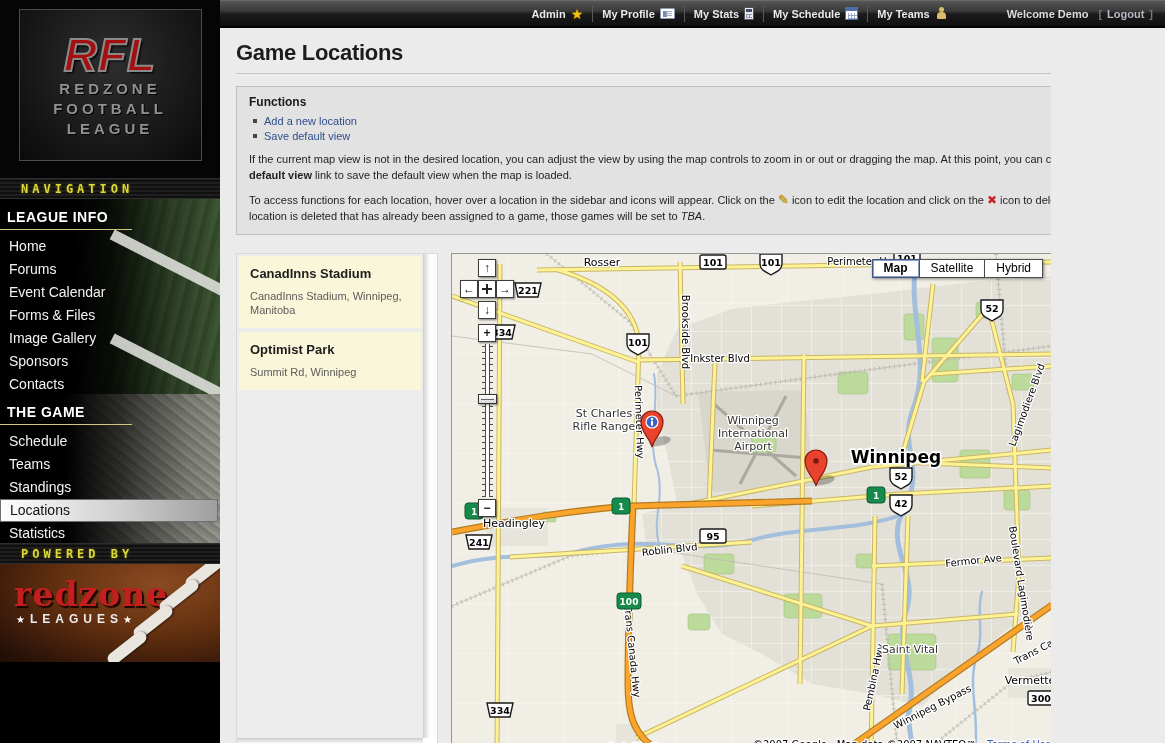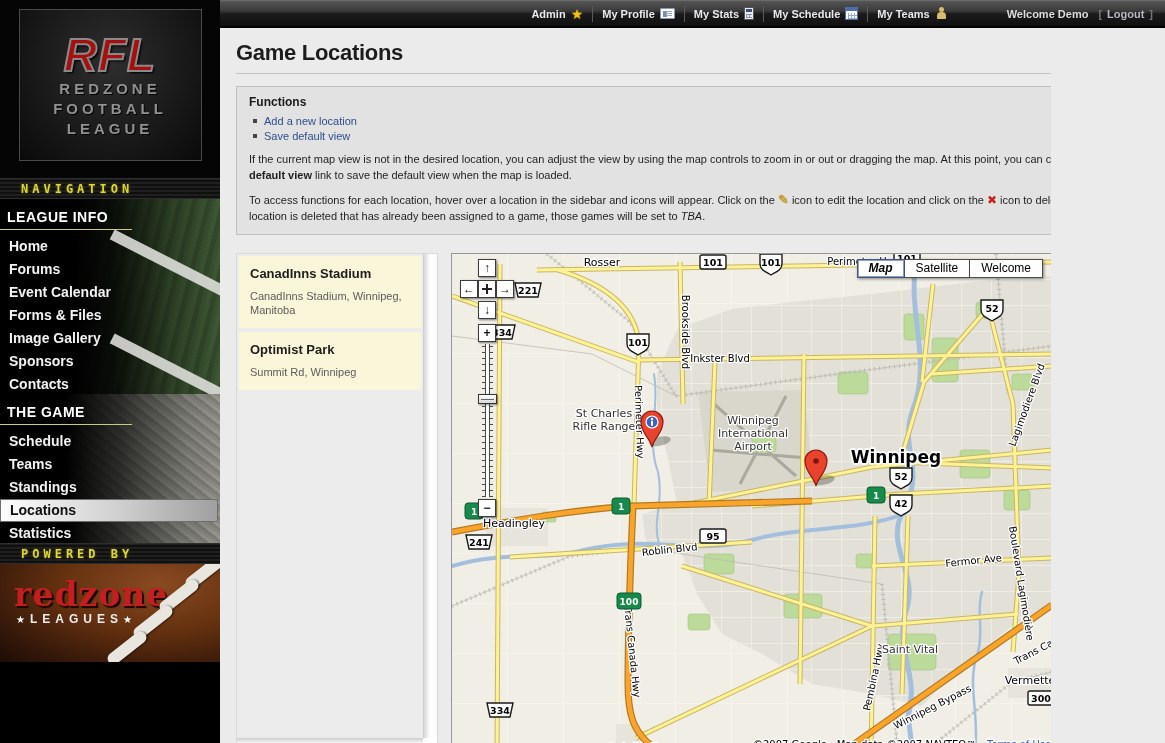--- a/index.html
+++ b/index.html
@@ -24,21 +24,21 @@
   .turf { background:
     linear-gradient(90deg,#000 0%,#000 34%,rgba(0,0,0,.85) 52%,rgba(0,0,0,.35) 78%,rgba(0,0,0,.12) 100%),
     repeating-linear-gradient(104deg,#46633b 0 5px,#3a5330 5px 10px,#415d36 10px 14px); }
   .turf .yardline { position:absolute; width:150px; height:11px; background:rgba(232,232,228,.85);
     transform:rotate(27deg); right:-34px; pointer-events:none; }
   .pig { background:
     linear-gradient(90deg,#000 0%,#000 30%,rgba(0,0,0,.72) 55%,rgba(0,0,0,.25) 85%,rgba(0,0,0,.1) 100%),
     repeating-linear-gradient(38deg,#8e8e86 0 3px,#a8a8a0 3px 6px,#9b9b93 6px 9px); }
   .side-title { color:#fff; font-weight:bold; font-size:14px; padding:10px 8px 4px 7px; letter-spacing:.5px; }
   .side-rule { height:1px; background:#cfc87e; width:132px; margin-bottom:5px; }
-  .side-item { color:#f3f3f3; font-weight:bold; font-size:14px; padding:3px 8px 4px 9px;
+  .side-item { color:#f3f3f3; font-weight:normal; font-size:14px; padding:3px 8px 4px 9px;
     text-shadow:1px 1px 2px #000; cursor:pointer; }
   .side-item.selected { background:linear-gradient(90deg,#fdfdfd 0%,#cfcfcf 55%,#9f9f9f 100%);
     border:1px solid #6e6e6e; color:#101010; text-shadow:none; padding:2px 8px 3px 9px; margin-right:2px; }
   .rz-footer { height:98px; position:relative; overflow:hidden;
     background:radial-gradient(ellipse at 72% 20%, #8a4a22 0%, #63300f 45%, #35180a 80%, #1d0c04 100%); }
   .rz-footer .lace { position:absolute; width:46px; height:12px; background:#e9e6df; border-radius:6px;
     transform:rotate(-38deg); box-shadow:1px 1px 2px rgba(0,0,0,.6); pointer-events:none; }
   .rz-brand { font-family:"DejaVu Serif",serif; font-weight:bold; color:#c41e1e; font-size:33px;
     line-height:34px; letter-spacing:1px; padding:14px 0 0 14px; text-shadow:2px 2px 1px #1a0500; }
   .rz-sub { color:#ececec; font-weight:bold; font-size:12px; letter-spacing:5px; padding-left:16px; }
@@ -105,21 +105,21 @@
     background:linear-gradient(0deg,#fbfbfb 0%,#ffffff 55%,#d7d7d7 100%); border-top:1px solid #cfcfcf; }
   .scroll-corner { position:absolute; right:0; bottom:0; width:14px; height:14px; background:#fff; }
 
   .map-wrap { width:602px; height:502px; border:1px solid #979797; position:relative; background:#f1eee5; }
   .map-wrap svg { display:block; }
   .map-types { position:absolute; top:5px; right:9px; display:flex; z-index:3; }
   .map-type-btn { height:19px; line-height:17px; padding:0 11px; background:#fff; color:#000;
     border:1px solid #4d4d4d; border-left:none; font-size:12px; cursor:pointer;
     box-shadow:1px 1px 3px rgba(0,0,0,.45); font-family:"Liberation Sans",sans-serif; }
   .map-type-btn:first-child { border-left:1px solid #4d4d4d; }
-  .map-type-btn.sel { font-weight:bold; border:1px solid #44557e; box-shadow:inset 0 0 0 1px #8fa0c8,1px 1px 3px rgba(0,0,0,.45);font-style:italic; }
+  .map-type-btn.sel { font-weight:bold; border:1px solid #44557e; box-shadow:inset 0 0 0 1px #8fa0c8,1px 1px 3px rgba(0,0,0,.45); }
   .gbtn { position:absolute; width:18px; height:18px; background:#fff; border:1px solid #3c3c3c;
     color:#111; font-size:12px; font-weight:bold; text-align:center; line-height:16px; cursor:pointer;
     box-shadow:1px 1px 2px rgba(0,0,0,.5); z-index:3; }
   .pan-center::before { content:""; position:absolute; left:3px; top:7px; width:10px; height:2px; background:#222; }
   .pan-center::after { content:""; position:absolute; left:7px; top:3px; width:2px; height:10px; background:#222; }
   .ruler { position:absolute; width:11px; z-index:2;
     background:repeating-linear-gradient(0deg,#4a4a4a 0 1px,transparent 1px 6px); }
   .ruler::after { content:""; position:absolute; left:3px; top:0; bottom:0; width:3px;
     background:#fff; border-left:1px solid #4a4a4a; border-right:1px solid #4a4a4a; }
   .zoom-handle { position:absolute; width:19px; height:10px; background:linear-gradient(#fff,#d8d8d8);
@@ -509,21 +509,21 @@
               <circle cx="0" cy="-25" r="2.8" fill="#7e1510"></circle>
             </g>
             <text x="531" y="494" text-anchor="end" font-size="10" fill="#000" stroke="#fff" stroke-width="2.4" paint-order="stroke">©2007 Google - Map data ©2007 NAVTEQ™ -</text>
             <text x="535" y="494" font-size="10" fill="#3a5bbb" stroke="#fff" stroke-width="2.4" paint-order="stroke">Terms of Use</text>
           </g>
       </svg>
 
       <div class="map-types">
         <div class="map-type-btn sel">Map</div>
         <div class="map-type-btn">Satellite</div>
-        <div class="map-type-btn">Welcome</div>
+        <div class="map-type-btn">Hybrid</div>
       </div>
 
       <div class="gbtn" style="left:26px; top:5px;">↑</div>
       <div class="gbtn" style="left:8px;  top:26px;">←</div>
       <div class="gbtn pan-center" style="left:26px; top:26px;"></div>
       <div class="gbtn" style="left:44px; top:26px;">→</div>
       <div class="gbtn" style="left:26px; top:47px;">↓</div>
       <div class="gbtn" style="left:26px; top:70px;">+</div>
       <div class="ruler" style="left:30px; top:90px; height:153px;"></div>
       <div class="zoom-handle" style="left:26px; top:140px;"></div>

